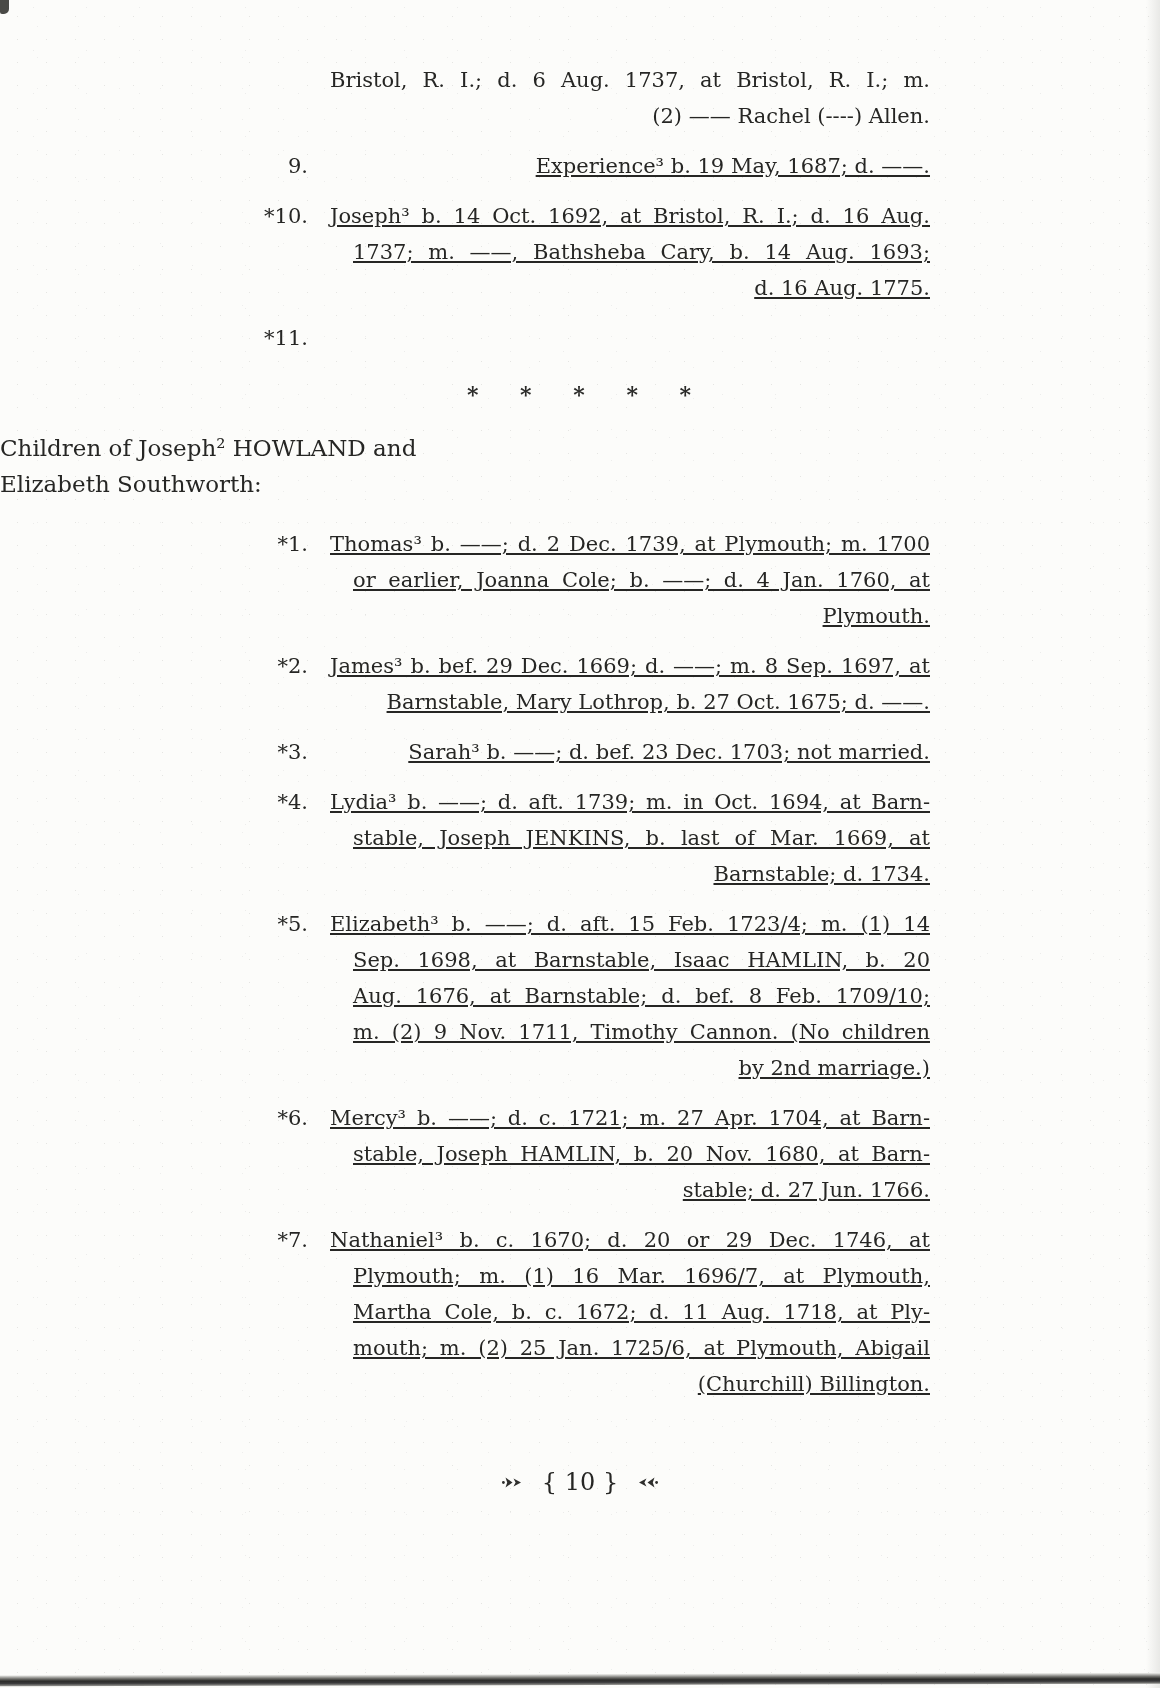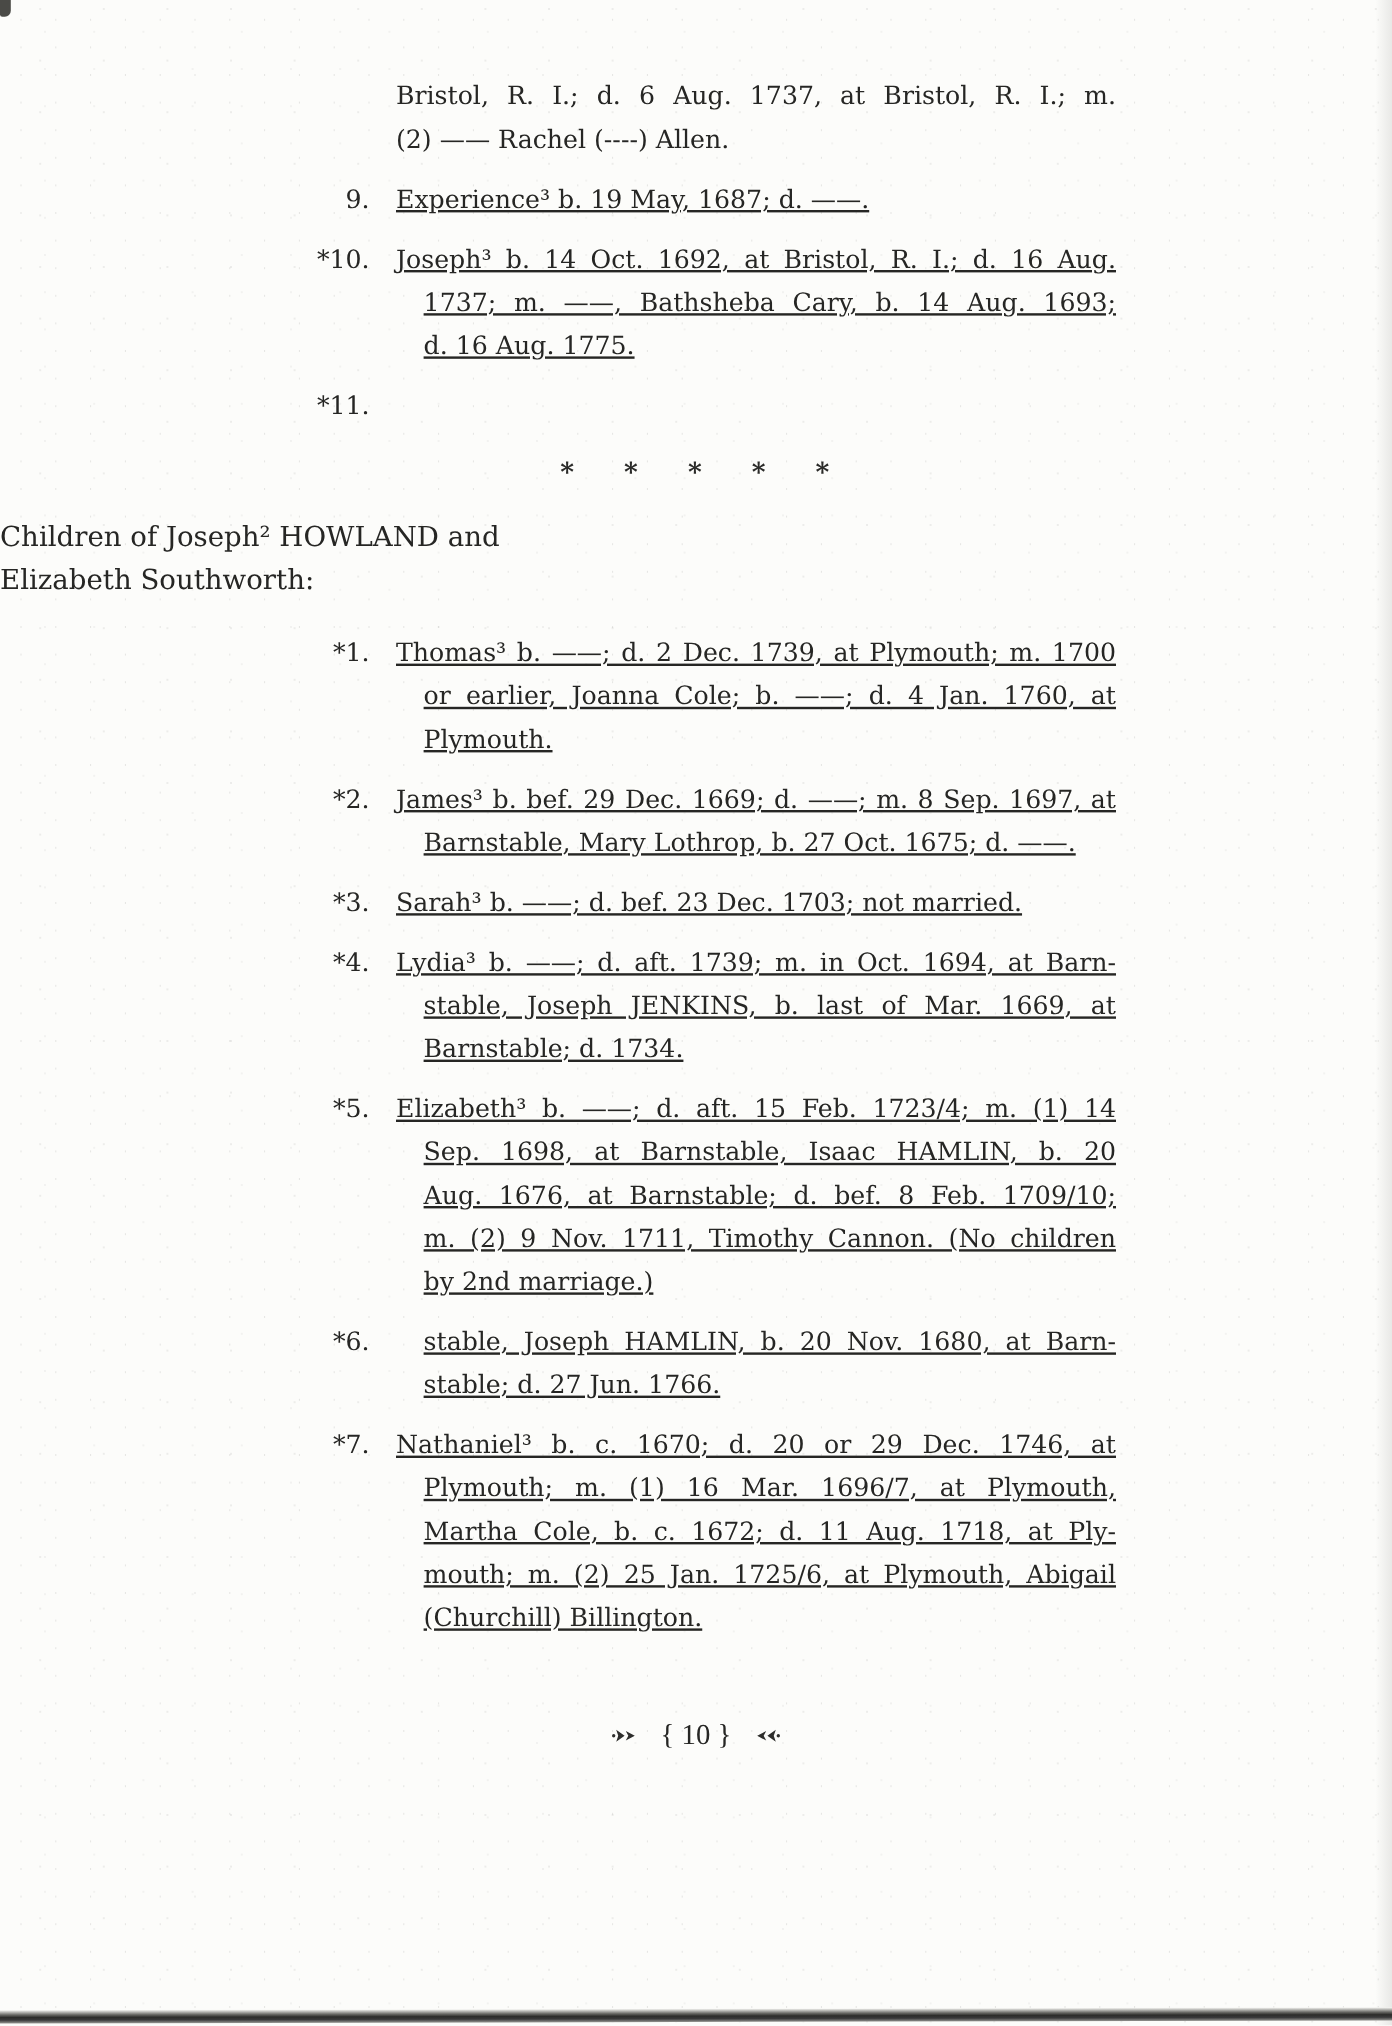--- a/index.html
+++ b/index.html
@@ -43,21 +43,21 @@
     font-size: 21px;
     line-height: 36px;
   }
 
   .intro-block { margin-left: 330px; width: 600px; }
 
   .entry { display: flex; margin-left: 240px; margin-top: 14px; }
   .entry-label { width: 68px; text-align: right; flex: none; }
   .entry-body { margin-left: 22px; width: 600px; flex: none; text-decoration: underline; }
 
-  .line { text-align: left; height: 36px; overflow: visible; }
+  .line { text-align: right; height: 36px; overflow: visible; }
   .line.cont { padding-left: 23px; }
   .line.j { text-align: justify; }
   .line.j::after {
     content: ""; display: inline-block; width: 100%;
     height: 0; font-size: 0; line-height: 0; vertical-align: top;
   }
 
   .asterisk-separator {
     margin-top: 20px;
     text-align: center;
@@ -76,21 +76,20 @@
     line-height: 36px;
   }
 
   .page-footer {
     margin-top: 62px;
     display: flex;
     justify-content: center;
     align-items: center;
     gap: 20px;
     font-size: 24px;
-    font-family: Liberation Serif, serif;
   }
   .footer-ornament { width: 20px; height: 13px; fill: #2e2e2c; }
   .footer-ornament.flip { transform: scaleX(-1); }
 </style>
 </head>
 <body>
 
 <div class="paper-texture"></div>
 <div class="corner-mark"></div>
 
@@ -171,20 +170,21 @@
           <div class="line cont j">Sep. 1698, at Barnstable, Isaac HAMLIN, b. 20</div>
           <div class="line cont j">Aug. 1676, at Barnstable; d. bef. 8 Feb. 1709/10;</div>
           <div class="line cont j">m. (2) 9 Nov. 1711, Timothy Cannon. (No children</div>
           <div class="line cont">by 2nd marriage.)</div>
         </div>
   </div>
 
   <div class="entry">
     <div class="entry-label">*6.</div>
     <div class="entry-body">
+          <div class="line j">Mercy³ b. ——; d. c. 1721; m. 27 Apr. 1704, at Barn-</div>
           <div class="line cont j">stable, Joseph HAMLIN, b. 20 Nov. 1680, at Barn-</div>
           <div class="line cont">stable; d. 27 Jun. 1766.</div>
         </div>
   </div>
 
   <div class="entry">
     <div class="entry-label">*7.</div>
     <div class="entry-body">
           <div class="line j">Nathaniel³ b. c. 1670; d. 20 or 29 Dec. 1746, at</div>
           <div class="line cont j">Plymouth; m. (1) 16 Mar. 1696/7, at Plymouth,</div>

